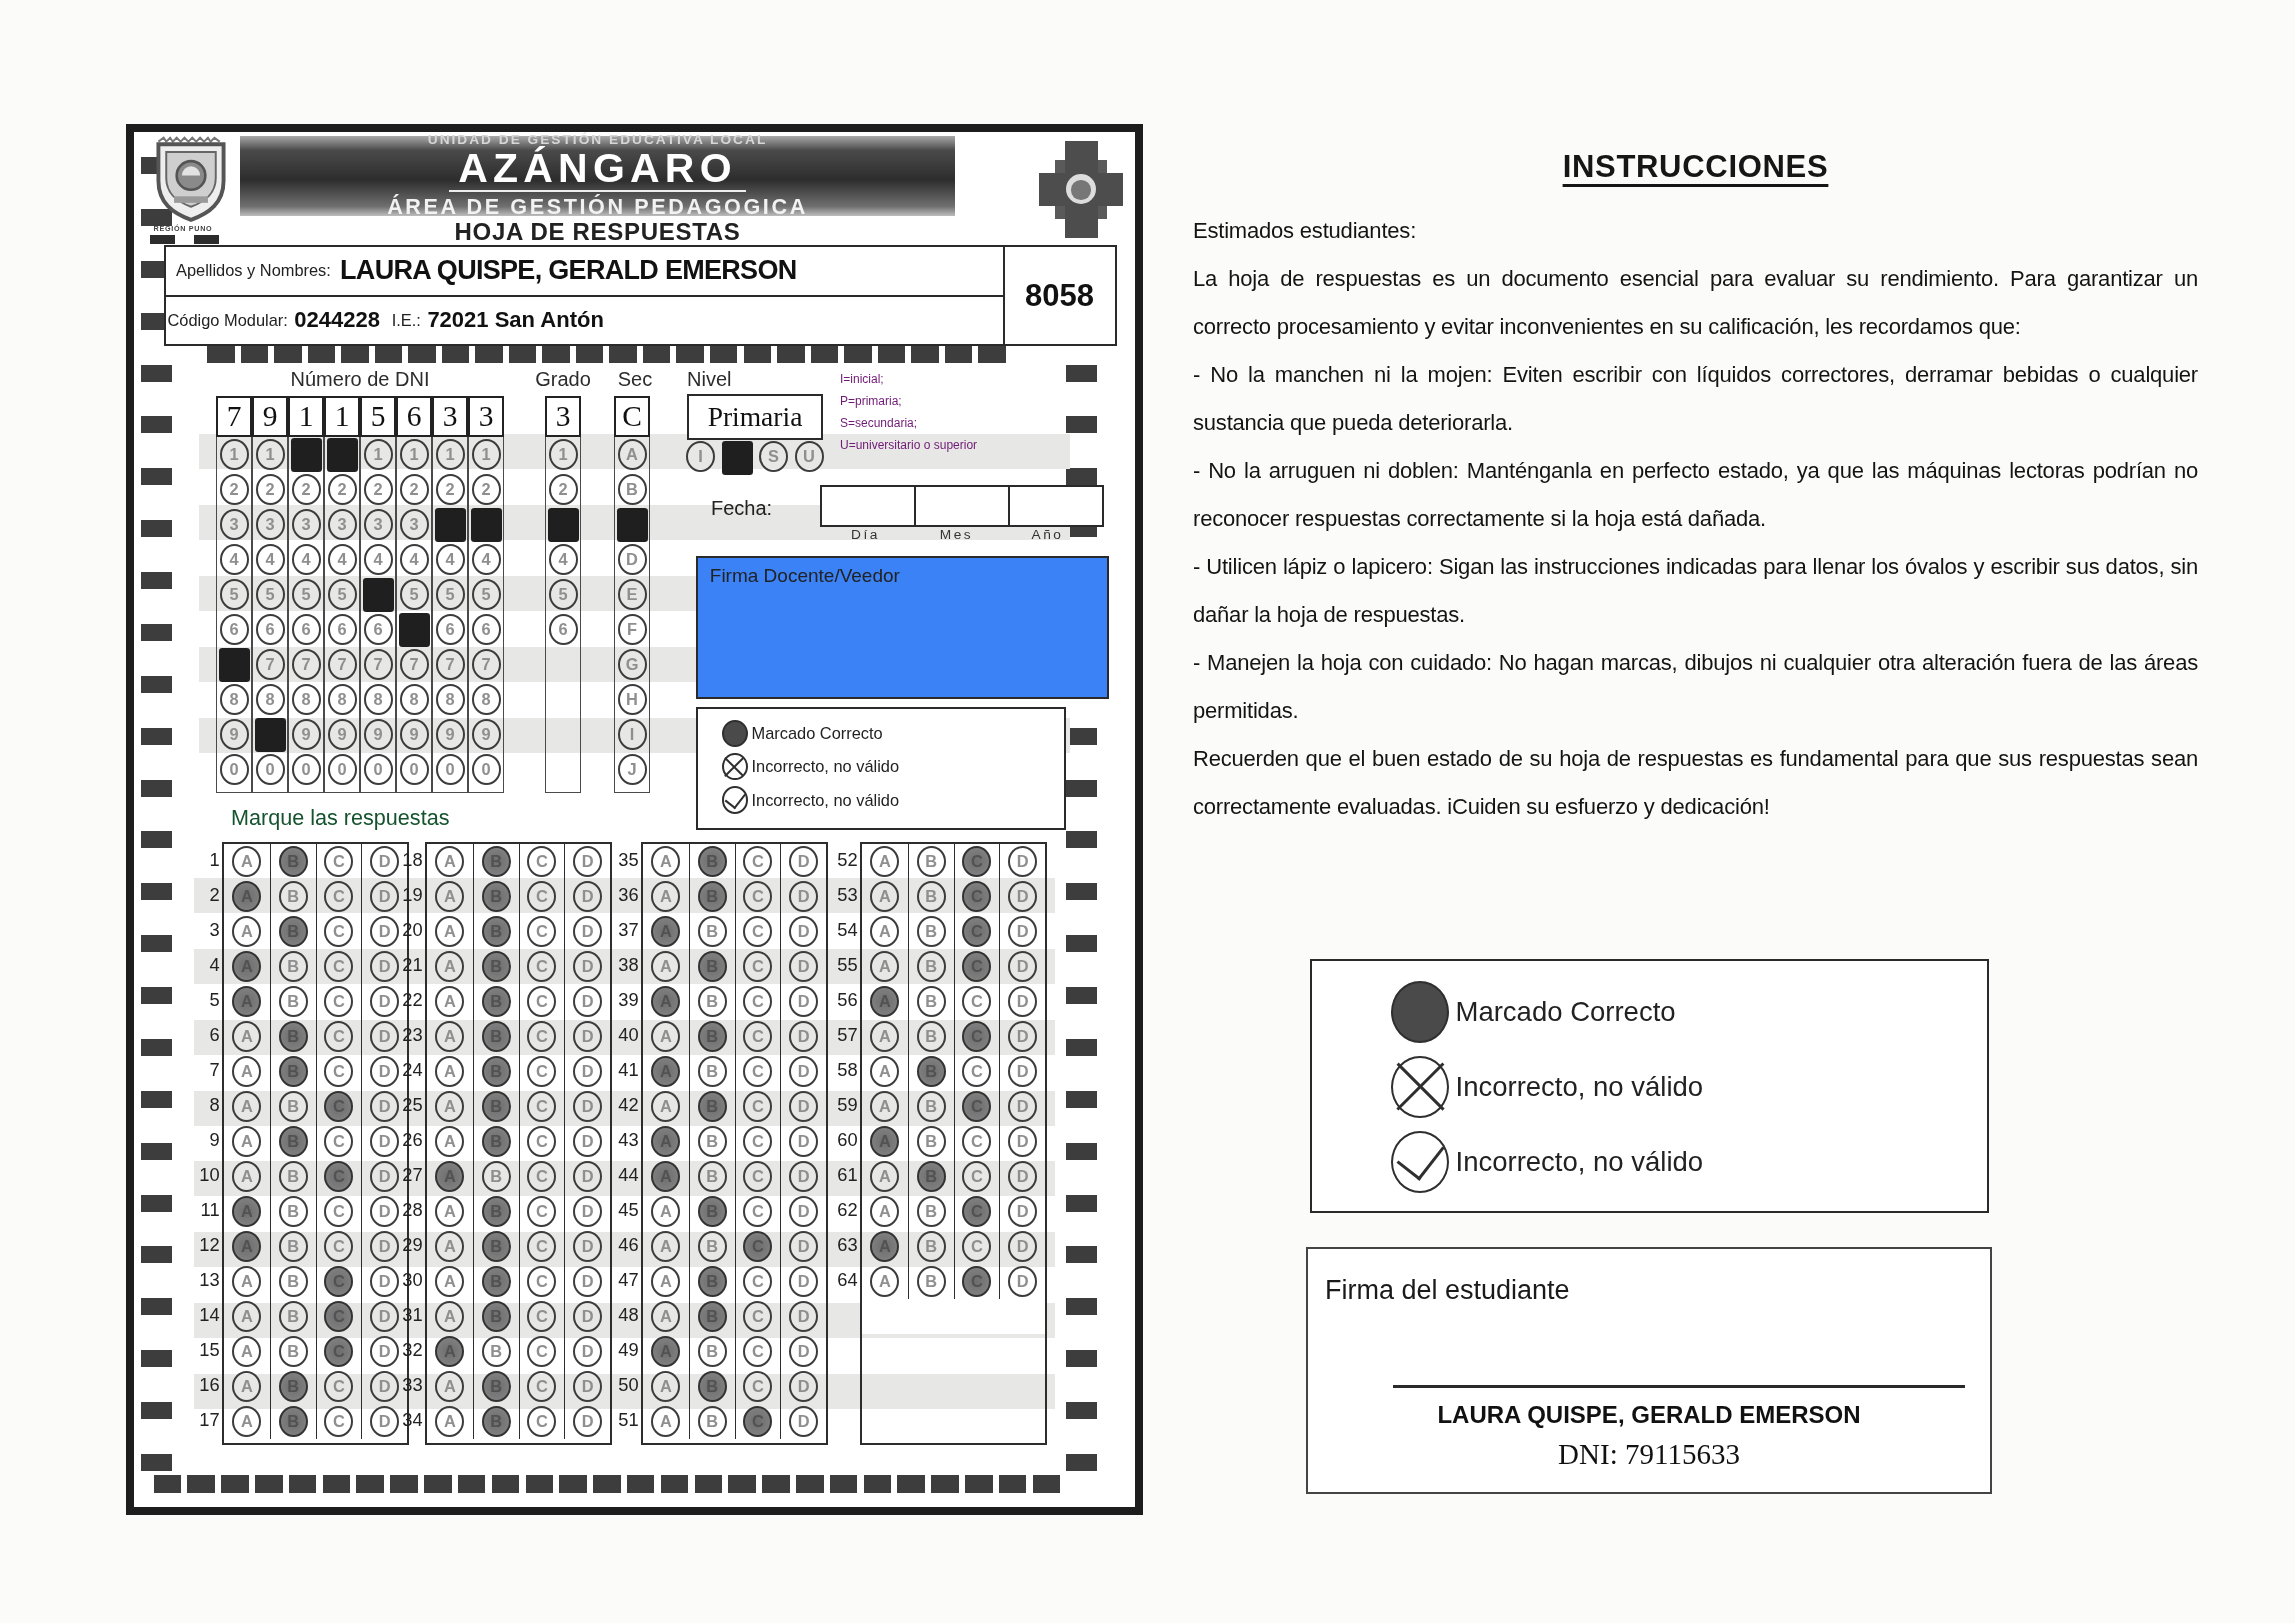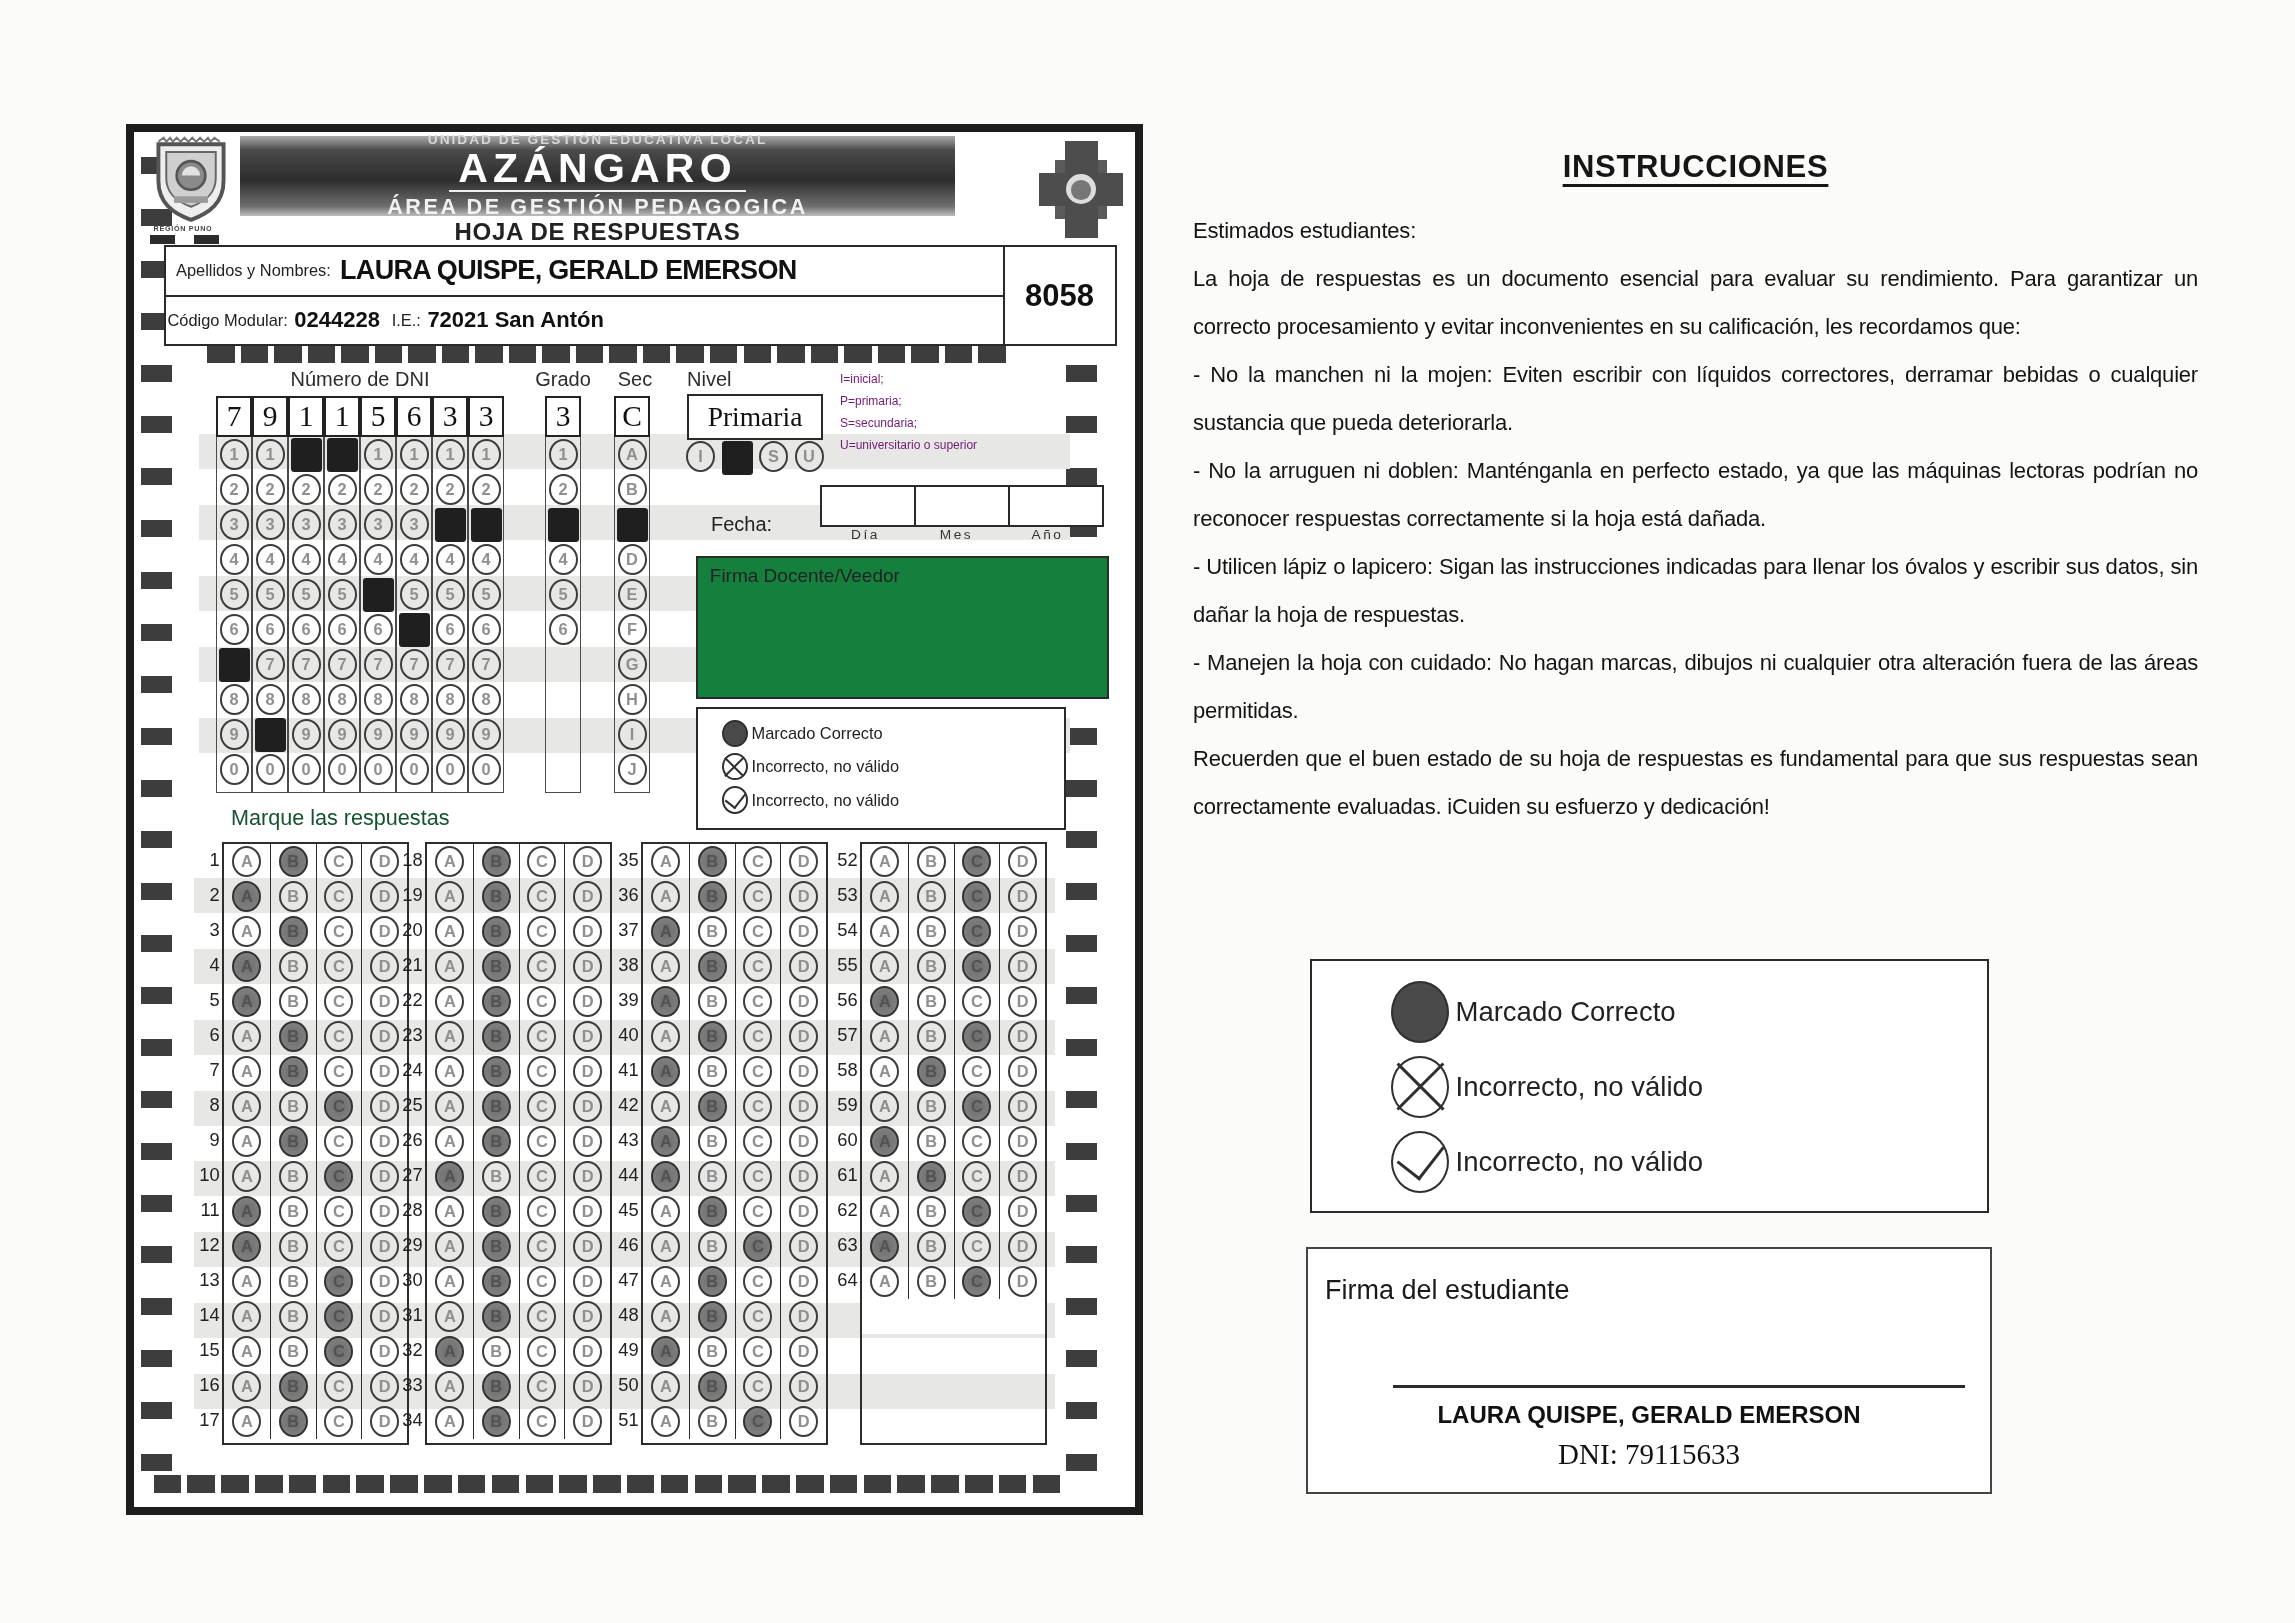--- a/index.html
+++ b/index.html
@@ -62,28 +62,28 @@
        justify-content:center;font-weight:bold;font-size:16.4px;color:#8f8f8f;box-sizing:border-box;background:transparent;}
   .bub.pmark{background:radial-gradient(circle,#6d6d6d 0%,#7d7d7d 65%,#949494 100%);color:#525252;border-color:#333;}
   .sq{width:31px;height:34px;background:#1f1f1f;border-radius:3.3px;}
   
   #primariabox{position:absolute;left:553px;top:262px;width:132px;height:42px;border:2.6px solid #2a2a2a;background:#fff;
                display:flex;align-items:center;justify-content:center;font-family:"Liberation Serif",serif;
                font-size:27.5px;color:#111;z-index:1;}
   #nivel-opts{position:absolute;left:552px;top:309px;width:141px;height:37px;display:flex;gap:6.5px;z-index:1;}
   #nivel-legend{position:absolute;left:706px;top:236px;z-index:1;font-size:12px;color:#701a75;line-height:22px;}
   
-  #fecha-label{position:absolute;left:577px;top:365px;font-size:20px;color:#222;z-index:1;margin-top:16px;}
+  #fecha-label{position:absolute;left:577px;top:365px;font-size:20px;color:#222;z-index:1;}
   #fecha-boxes{position:absolute;left:686px;top:353px;display:flex;z-index:1;}
   .fcell{width:92px;height:38px;border:2px solid #2a2a2a;background:#fff;margin-left:-2px;}
   .fcell:first-child{margin-left:0;}
   #fecha-labels{position:absolute;left:686px;top:395px;width:273px;display:flex;z-index:1;}
   #fecha-labels div{width:91px;text-align:center;font-size:13.7px;letter-spacing:2.6px;color:#333;}
   
-  #firmadoc{position:absolute;left:562px;top:424px;width:409px;height:139px;border:2px solid #2a2a2a;background:#15803d;z-index:1;}
+  #firmadoc{position:absolute;left:562px;top:424px;width:409px;height:139px;border:2px solid #2a2a2a;background:#3b82f6;z-index:1;}
   #firmadoc span{display:block;padding:6.5px 0 0 11.8px;font-size:19px;color:#222;}
   
   .legendbox{border:2px solid #2a2a2a;background:#fff;z-index:1;box-sizing:border-box;}
   #legend-sheet{position:absolute;left:562px;top:575px;width:370px;height:123px;padding:10.5px 0 0 23.6px;}
   .lrow{display:flex;align-items:center;margin-bottom:5.9px;}
   .lgi{border-radius:50%;position:relative;flex:none;box-sizing:border-box;}
   .lgi.sm{width:26px;height:27.5px;border:2px solid #2f2f2f;}
   .lgi.bg{width:58px;height:62px;border:2.6px solid #2f2f2f;}
   .lgi.filled{background:#4a4a4a;}
   .lgi.cross::before,.lgi.cross::after{content:'';position:absolute;left:-10%;top:48%;width:120%;height:2px;background:#2f2f2f;}

